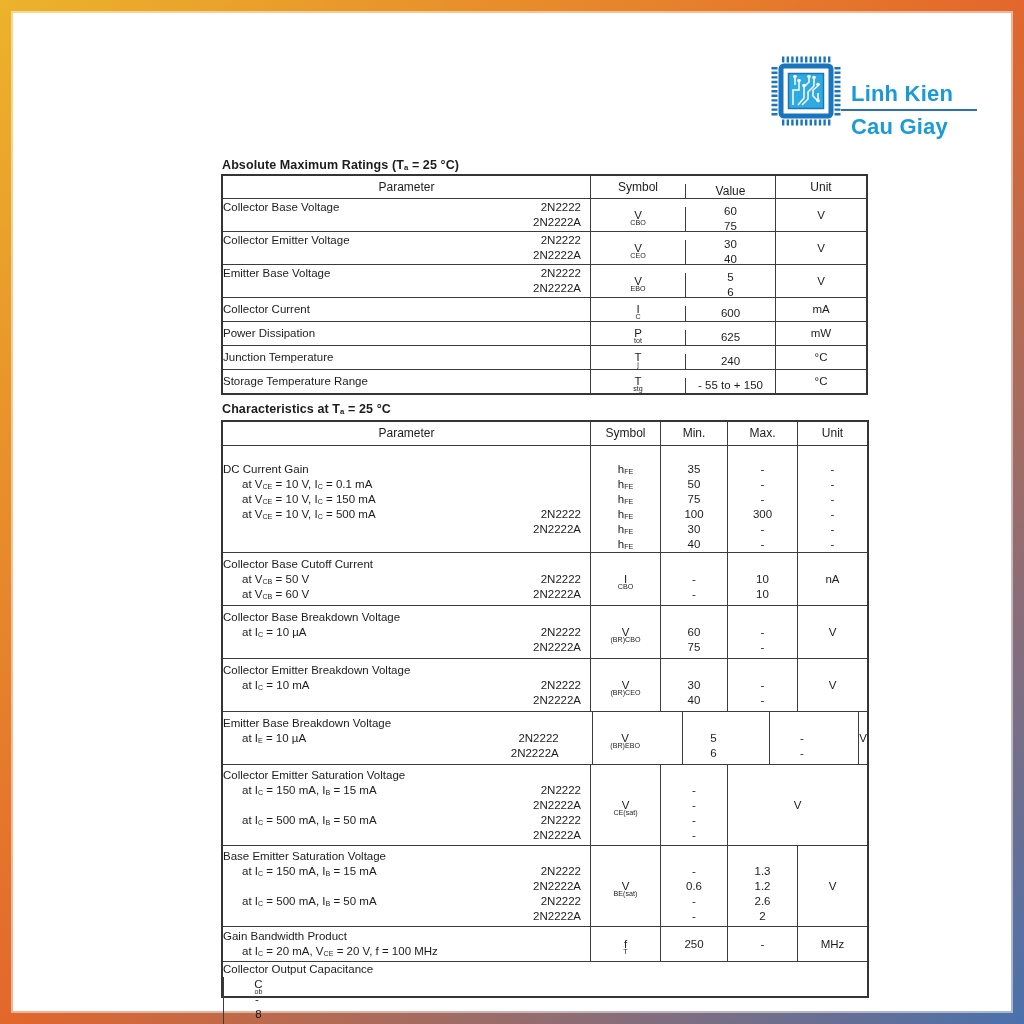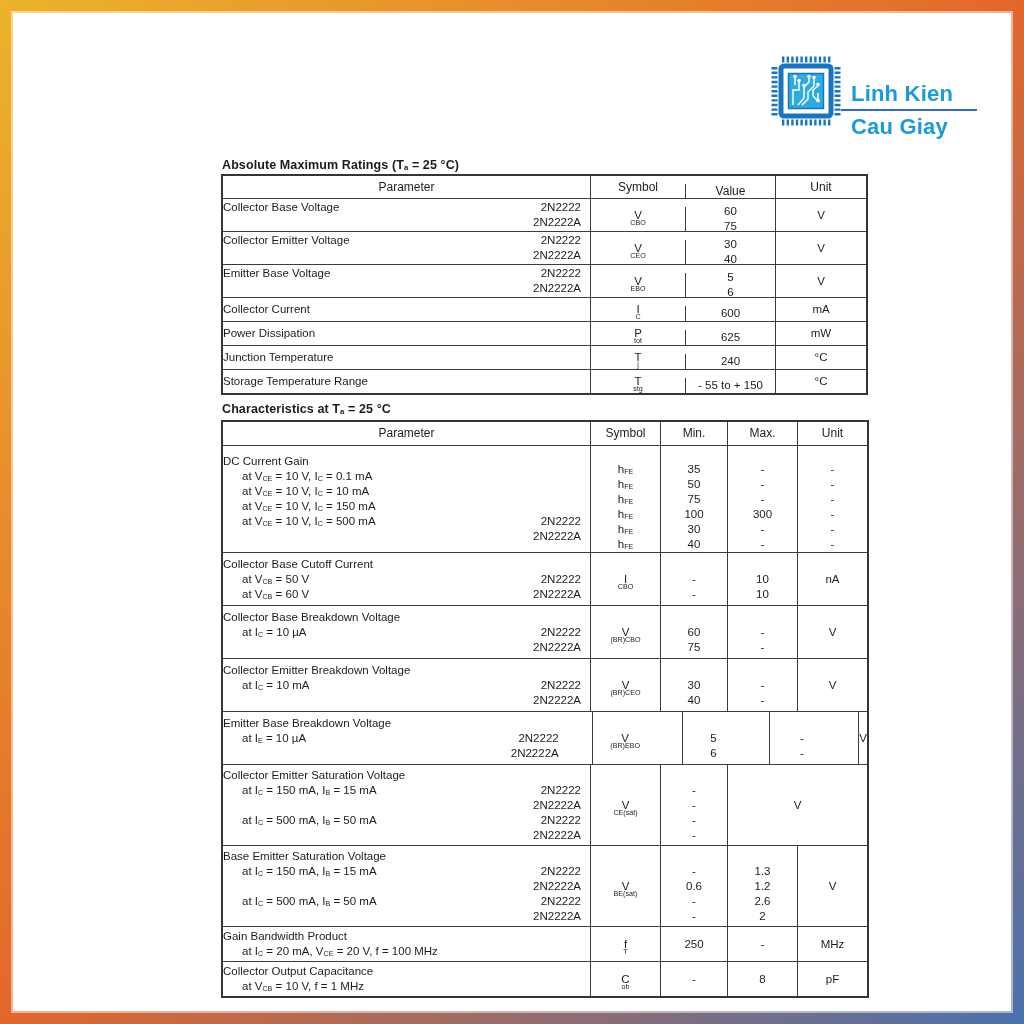--- a/index.html
+++ b/index.html
@@ -220,23 +220,20 @@
         </div>
         <div class="row" style="height: 107px;">
           <div class="c cp">
             <div class="pline">
               <div class="ptxt">DC Current Gain</div>
             </div>
             <div class="pline at">
               <div class="ptxt">at V<sub>CE</sub> = 10 V, I<sub>C</sub> = 0.1 mA</div>
             </div>
             <div class="pline at">
-              <div class="ptxt">at V<sub>CE</sub> = 10 V, I<sub>C</sub> = 10 mA</div>
-            </div>
-            <div class="pline at">
               <div class="ptxt">at V<sub>CE</sub> = 10 V, I<sub>C</sub> = 150 mA</div>
             </div>
             <div class="pline at">
               <div class="ptxt">at V<sub>CE</sub> = 10 V, I<sub>C</sub> = 500 mA</div>
               <div class="var">2N2222</div>
             </div>
             <div class="pline">
               <div class="ptxt">&nbsp;</div>
               <div class="var">2N2222A</div>
             </div>
@@ -464,27 +461,24 @@
             </div>
             <div class="pline at">
               <div class="ptxt">at I<sub>C</sub> = 20 mA, V<sub>CE</sub> = 20 V, f = 100 MHz</div>
             </div>
           </div>
           <div class="c cs ctr">f<sub>T</sub></div>
           <div class="c cmin ctr">250</div>
           <div class="c cmax ctr">-</div>
           <div class="c cu ctr">MHz</div>
         </div>
-        <div class="row" style="height: 35px;">
+        <div class="row" style="height: 35px; flex-direction: column;">
           <div class="c cp">
             <div class="pline">
               <div class="ptxt">Collector Output Capacitance</div>
-            </div>
-            <div class="pline at">
-              <div class="ptxt">at V<sub>CB</sub> = 10 V, f = 1 MHz</div>
             </div>
           </div>
           <div class="c cs ctr">C<sub>ob</sub></div>
           <div class="c cmin ctr">-</div>
           <div class="c cmax ctr">8</div>
           <div class="c cu ctr">pF</div>
         </div>
       </div>
 
   </div>

